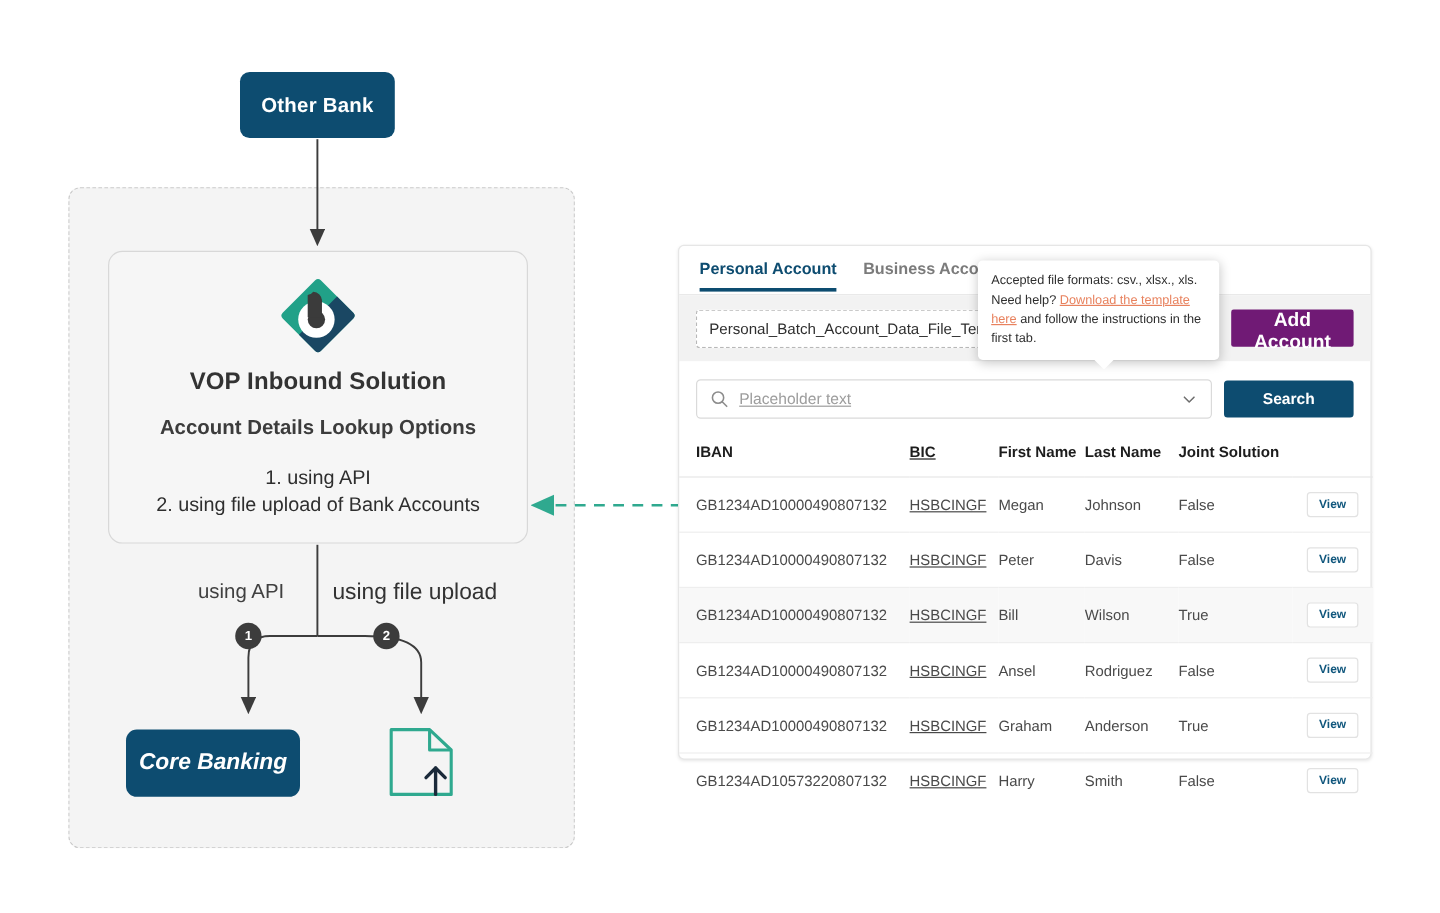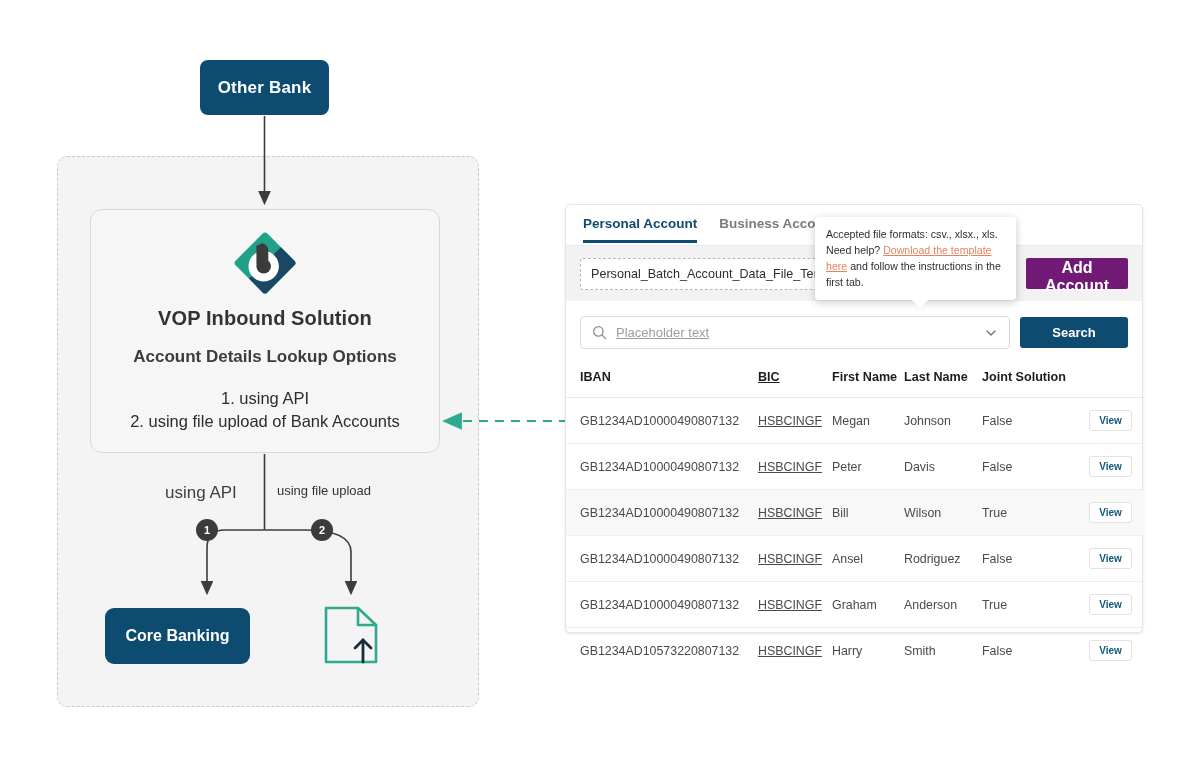--- a/index.html
+++ b/index.html
@@ -38,34 +38,34 @@
     font-size: 17px; color: #3c3c3c; font-weight: 700;
   }
   .vop-opts {
     position: absolute; left: 0; right: 0; top: 177px; text-align: center;
     font-size: 16.5px; color: #2e2e2e; line-height: 23px;
   }
   .label-api {
     position: absolute; left: 165px; top: 483px; font-size: 17px; color: #404040; white-space: nowrap;
   }
   .label-upload {
-    position: absolute; left: 277px; top: 483px; font-size: 13px; color: #333; white-space: nowrap;
+    position: absolute; left: 277px; top: 483px; font-size: 19px; color: #333; white-space: nowrap;
   }
   .step-badge {
     position: absolute; width: 22px; height: 22px; border-radius: 50%;
     background: #3c3c3c; color: #fff; font-size: 11px; font-weight: 700;
     display: flex; align-items: center; justify-content: center;
   }
   .badge-1 { left: 196px; top: 519px; }
   .badge-2 { left: 311px; top: 519px; }
   .core-banking {
     position: absolute; left: 105px; top: 608px; width: 145px; height: 56px;
     background: #0d4c70; border-radius: 9px;
     display: flex; align-items: center; justify-content: center;
-    color: #fff; font-size: 16px; font-weight: 700;
+    color: #fff; font-size: 19px; font-weight: 700; font-style: italic;
   }
   .file-upload-icon { position: absolute; left: 322px; top: 604px; width: 58px; height: 62px; }
   .diagram-svg { position: absolute; left: 0; top: 0; width: 600px; height: 761px; pointer-events: none; }
 
   
   .panel {
     position: absolute; left: 565px; top: 204px; width: 578px; height: 429px;
     background: #ffffff; border: 1px solid #e6e6e6; border-radius: 5px;
     box-shadow: 0 1px 3px rgba(0,0,0,.10);
     overflow: visible;

